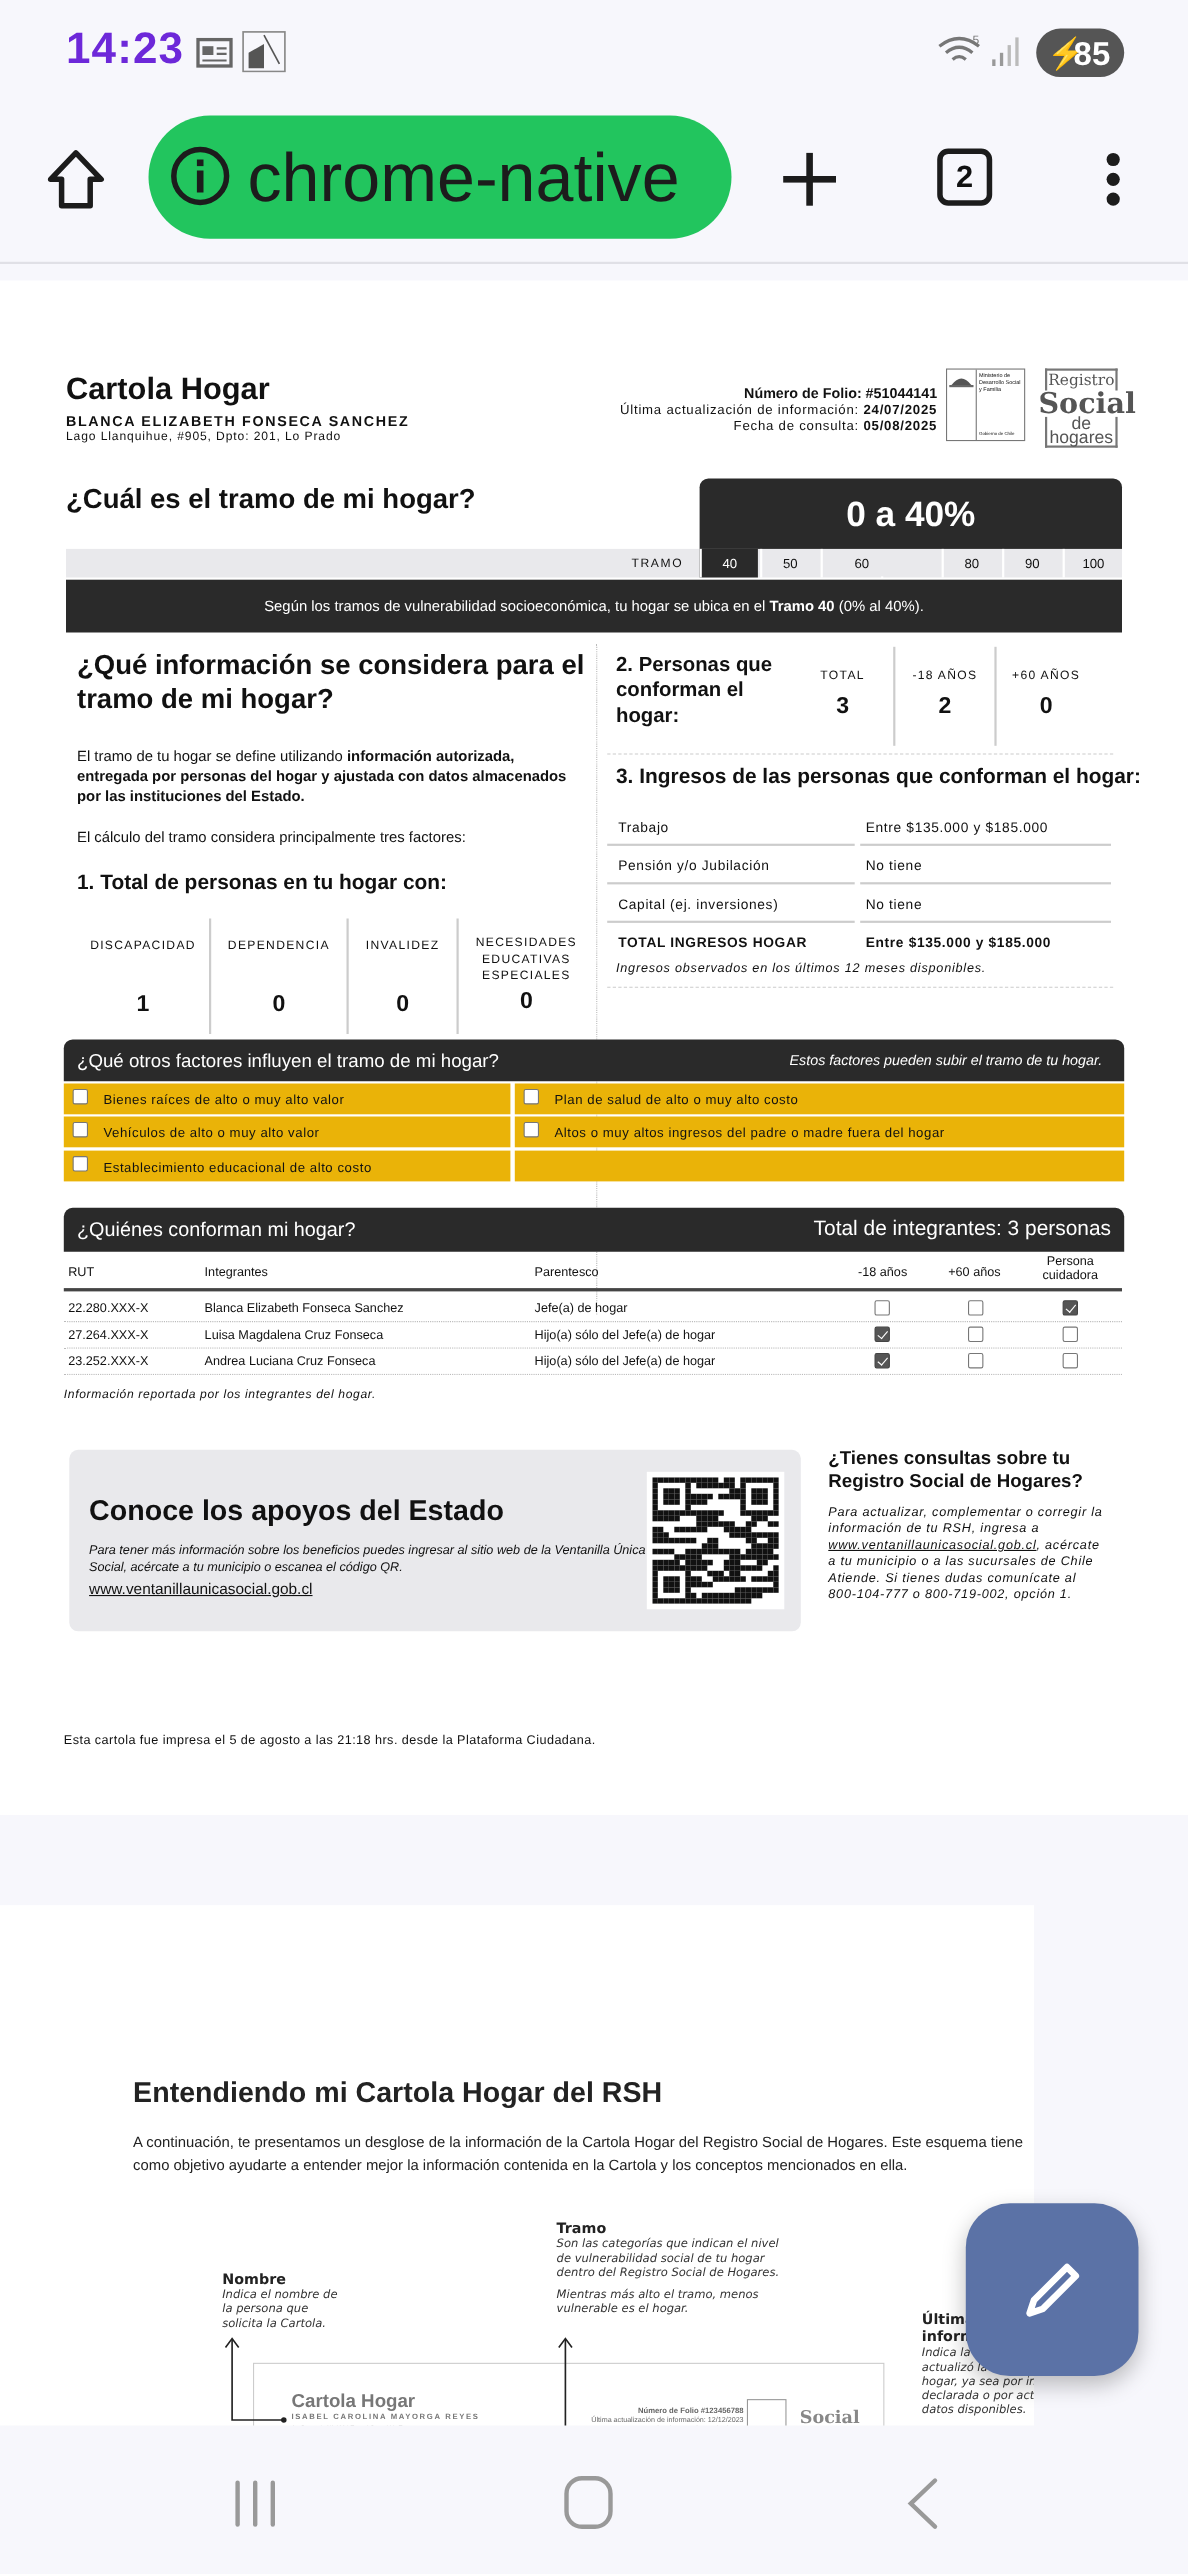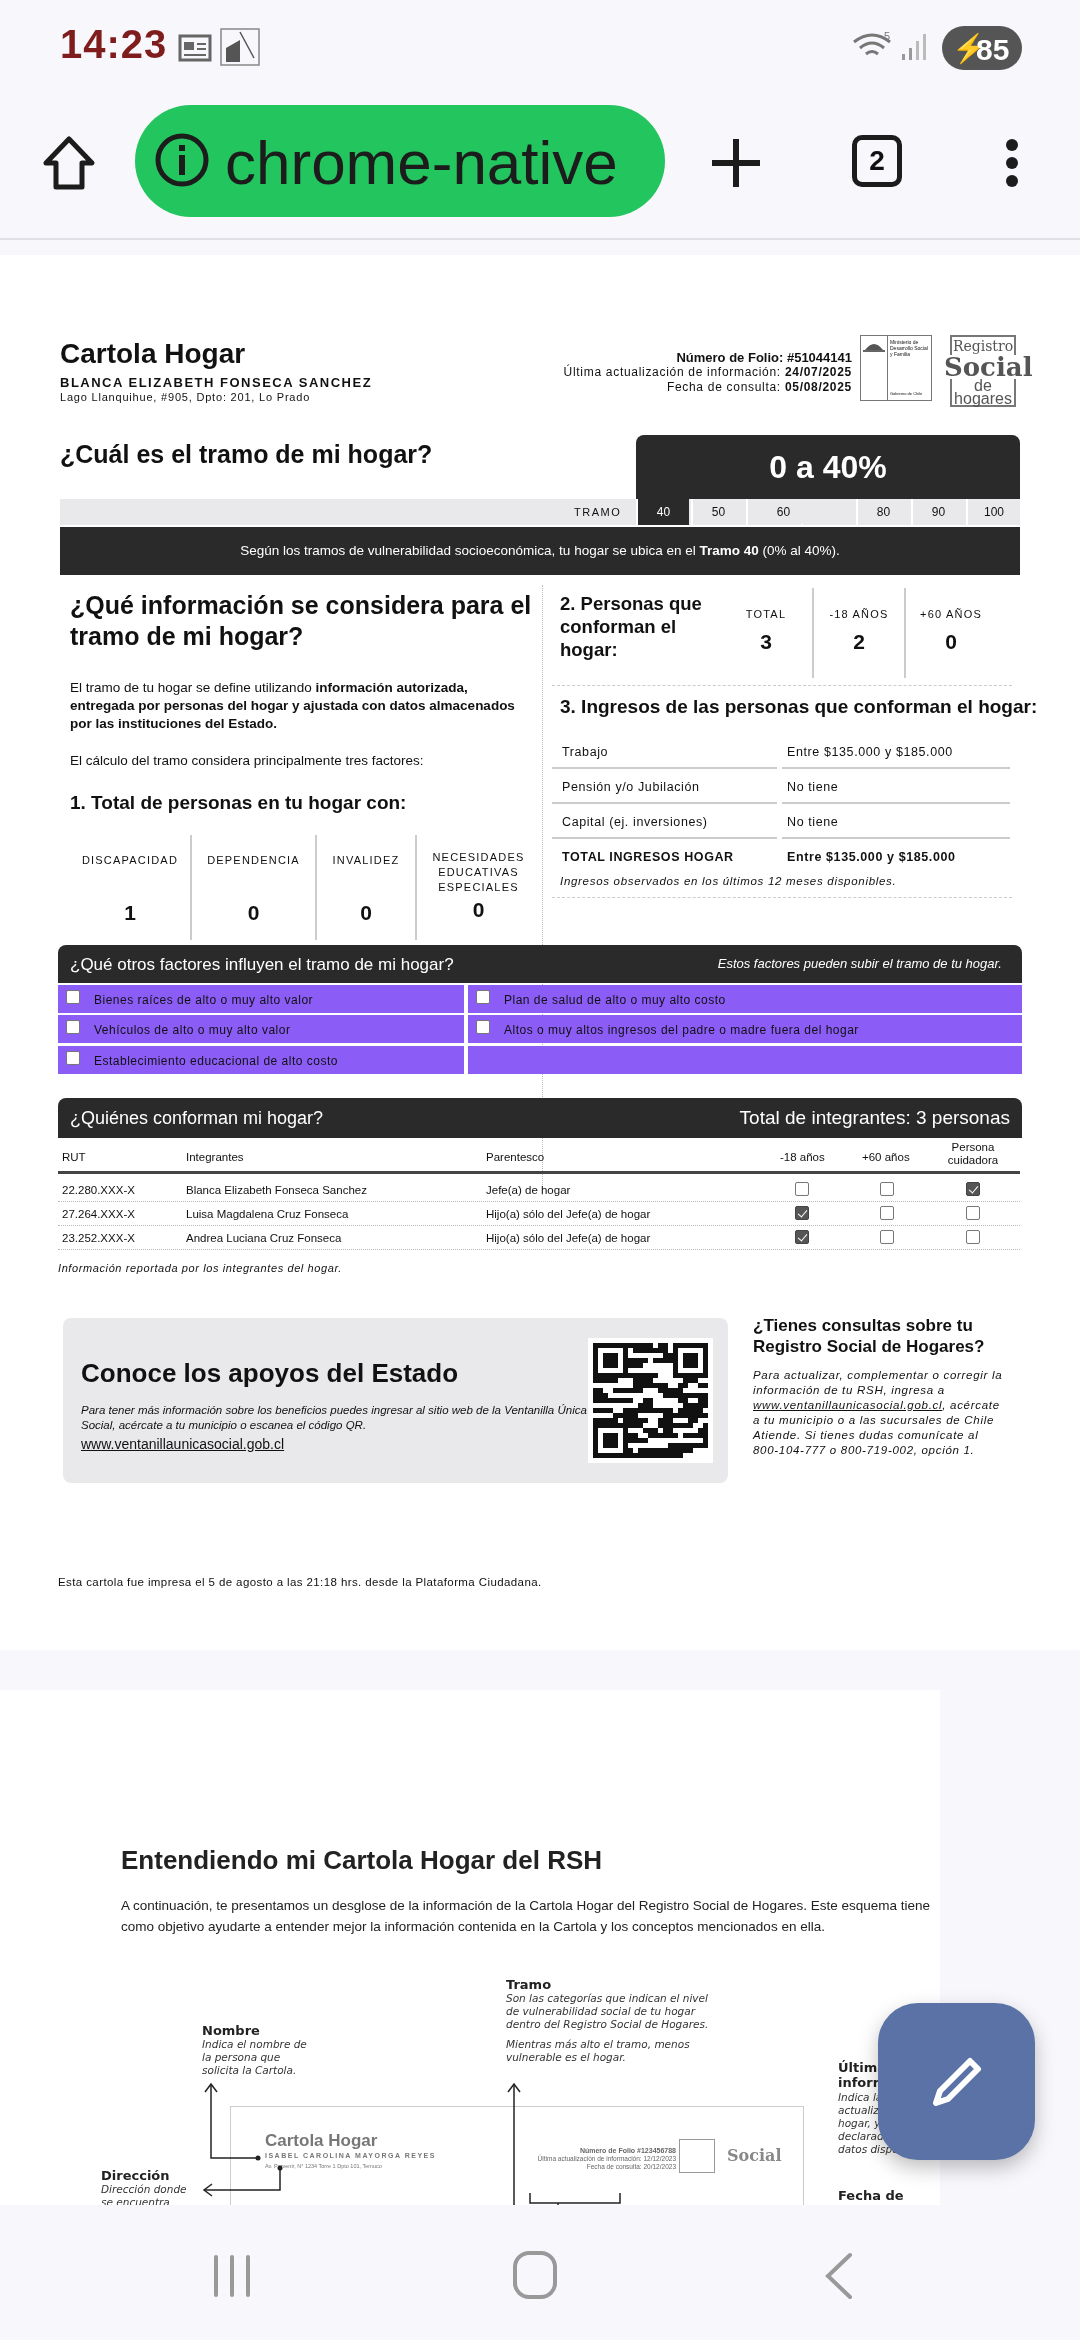--- a/index.html
+++ b/index.html
@@ -1,41 +1,41 @@
 <!DOCTYPE html>
 <html><head>
 <meta charset="utf-8">
 <style>
   *{box-sizing:border-box;margin:0;padding:0;}
   html,body{width:1080px;height:2340px;overflow:hidden;background:#f7f7fc;font-family:"Liberation Sans",sans-serif;color:#111;}
   .abs{position:absolute;}
   
   #status{position:absolute;left:0;top:0;width:1080px;height:95px;}
-  #status .time{position:absolute;left:60px;top:22px;font-size:40px;color:#7f1d1d;font-weight:bold;letter-spacing:1px;}
+  #status .time{position:absolute;left:60px;top:22px;font-size:40px;color:#6d28d9;font-weight:bold;letter-spacing:1px;}
   .sb-icon{position:absolute;top:30px;}
   
   #toolbar{position:absolute;left:0;top:95px;width:1080px;height:145px;border-bottom:2px solid #e0e0e6;}
   #urlbar{position:absolute;left:135px;top:10px;width:530px;height:112px;background:#22c55e;border-radius:56px;overflow:hidden;}
   #urlbar .txt{position:absolute;left:90px;top:22px;font-size:62px;color:#1c1c1c;white-space:nowrap;}
   
   #page{position:absolute;left:0;top:255px;width:1080px;height:1395px;background:#fff;}
-  #page2{position:absolute;left:0;top:1690px;width:940px;height:520px;background:#fff;overflow:hidden;}
+  #page2{position:absolute;left:0;top:1732px;width:940px;height:520px;background:#fff;overflow:hidden;}
   .h-title{font-size:28px;font-weight:bold;}
   .caps{letter-spacing:1.5px;}
   .darkbar{background:#2a2a2a;color:#fff;}
   .cb{display:inline-block;width:14px;height:14px;border:1.5px solid #777;border-radius:2px;background:#fff;vertical-align:middle;}
   .cb.on{background:#555;border-color:#444;position:relative;}
   .cb.on:after{content:"";position:absolute;left:4px;top:1px;width:4px;height:8px;border:solid #fff;border-width:0 1.5px 1.5px 0;transform:rotate(40deg);}
   .tramo-cell{position:absolute;top:0;height:26px;font-size:12px;text-align:center;line-height:26px;border-left:2px solid #fff;}
   .inc-row{position:absolute;left:552px;width:458px;height:34px;font-size:12.5px;letter-spacing:.6px;}
   .inc-row .l{position:absolute;left:10px;top:10px;}
   .inc-row .r{position:absolute;left:235px;top:10px;}
   .inc-row .ul{position:absolute;left:0;bottom:0;width:225px;height:2px;background:#ccc;}
   .inc-row .ur{position:absolute;left:230px;bottom:0;width:228px;height:2px;background:#ccc;}
-  .fac{position:absolute;height:28px;background:#8b5cf6;font-size:12px;letter-spacing:.5px;}
+  .fac{position:absolute;height:28px;background:#eab308;font-size:12px;letter-spacing:.5px;}
   .fac .cb{position:absolute;left:8px;top:5px;}
   .fac span.t{position:absolute;left:36px;top:8px;}
   .th{position:absolute;top:0;font-size:11.5px;}
   .trow{position:absolute;left:58px;width:962px;height:24px;font-size:11.5px;border-bottom:1px dotted #bbb;}
   .trow span{position:absolute;top:6px;}
   .trow .cb{position:absolute;top:4px;}
   .dia-t{font-family:"DejaVu Sans",sans-serif;font-weight:bold;font-size:13px;color:#222;}
   .dia-s{font-family:"DejaVu Sans",sans-serif;font-style:italic;font-size:10.5px;color:#333;line-height:13px;}
   #navbar{position:absolute;left:0;top:2205px;width:1080px;height:135px;background:#f7f7fc;}
   #fab{position:absolute;left:878px;top:2003px;width:157px;height:157px;background:#5b72a6;border-radius:40px;box-shadow:0 8px 20px rgba(0,0,0,.25);}

